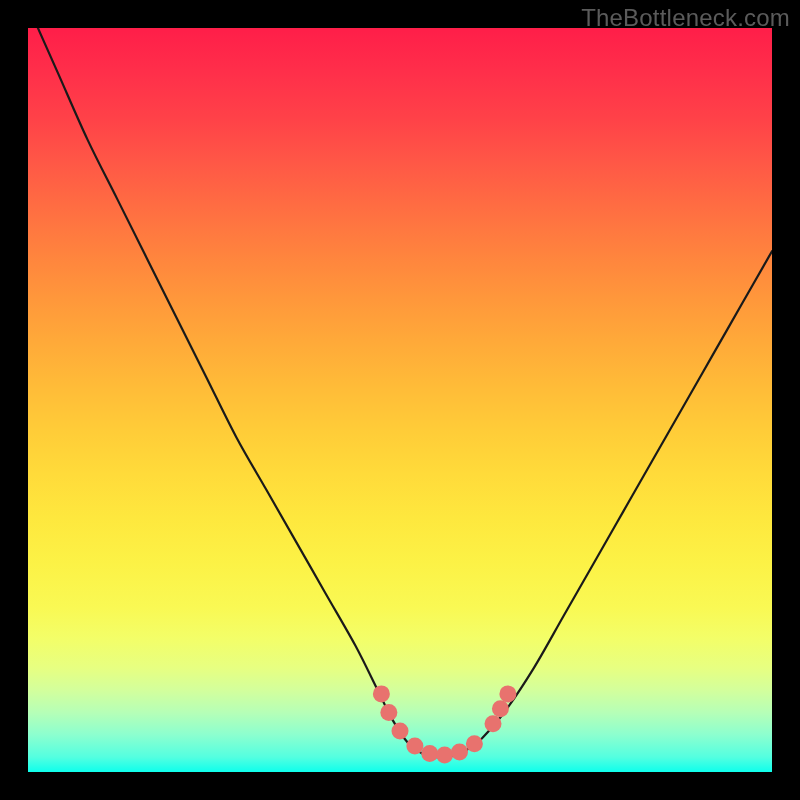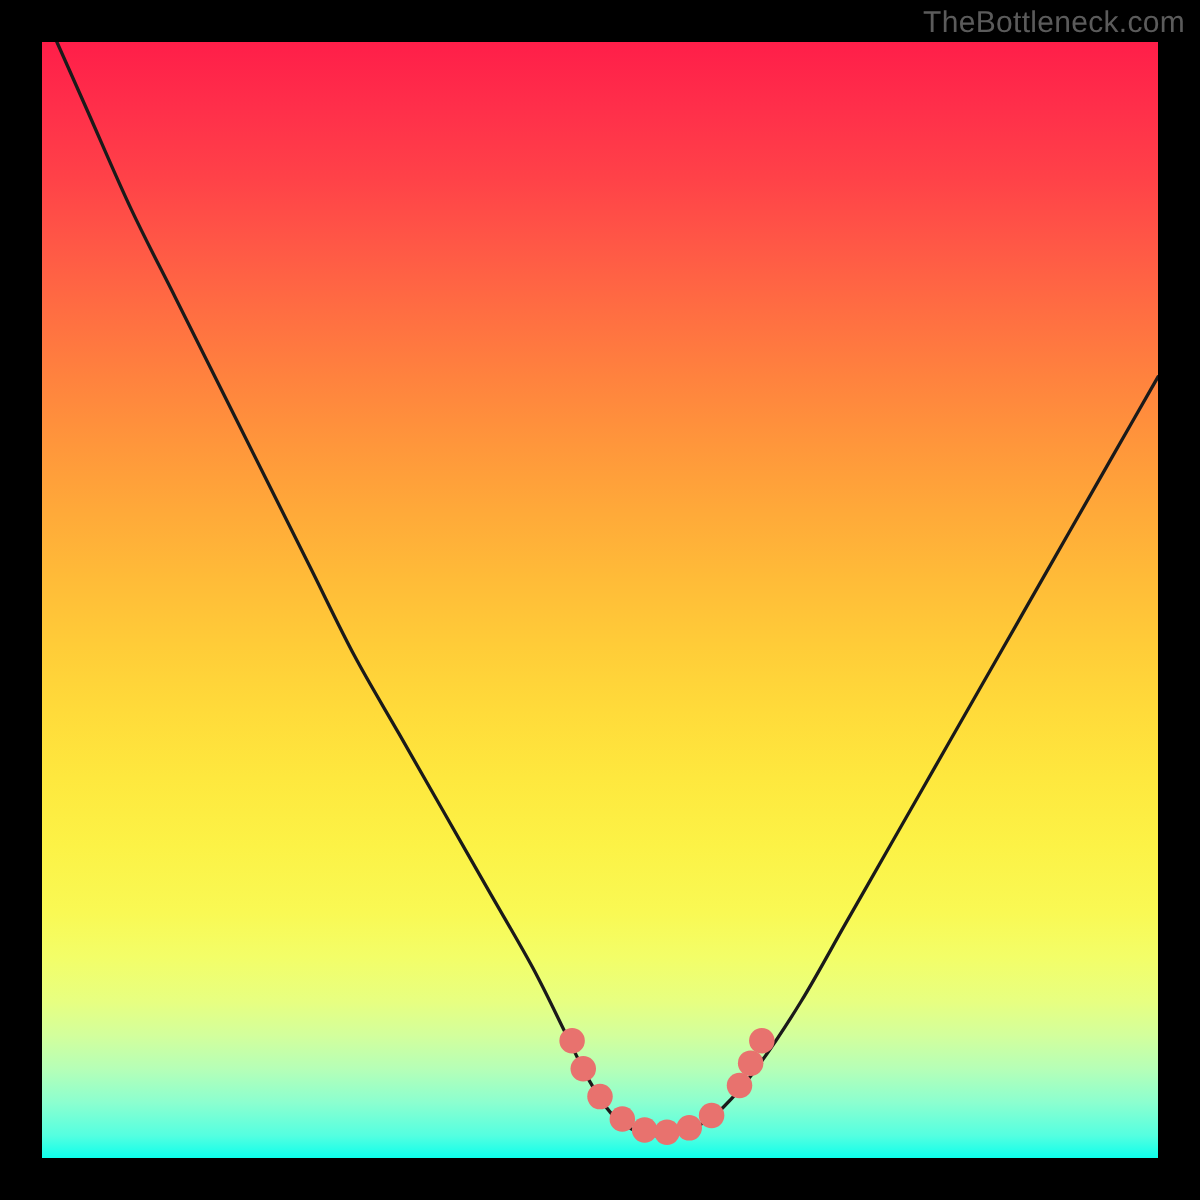--- a/index.html
+++ b/index.html
@@ -63,21 +63,21 @@
     left: 0;
     top: 0;
     width: 100%;
     height: 100%;
   }
   .watermark {
     position: absolute;
     top: 4px;
     right: 10px;
     color: #5b5b5b;
-    font-size: 20px;
+    font-size: 24px;
     font-weight: 400;
     letter-spacing: 0.2px;
     user-select: none;
   }
 </style>
 </head>
 <body>
 
 <div class="frame">
 

